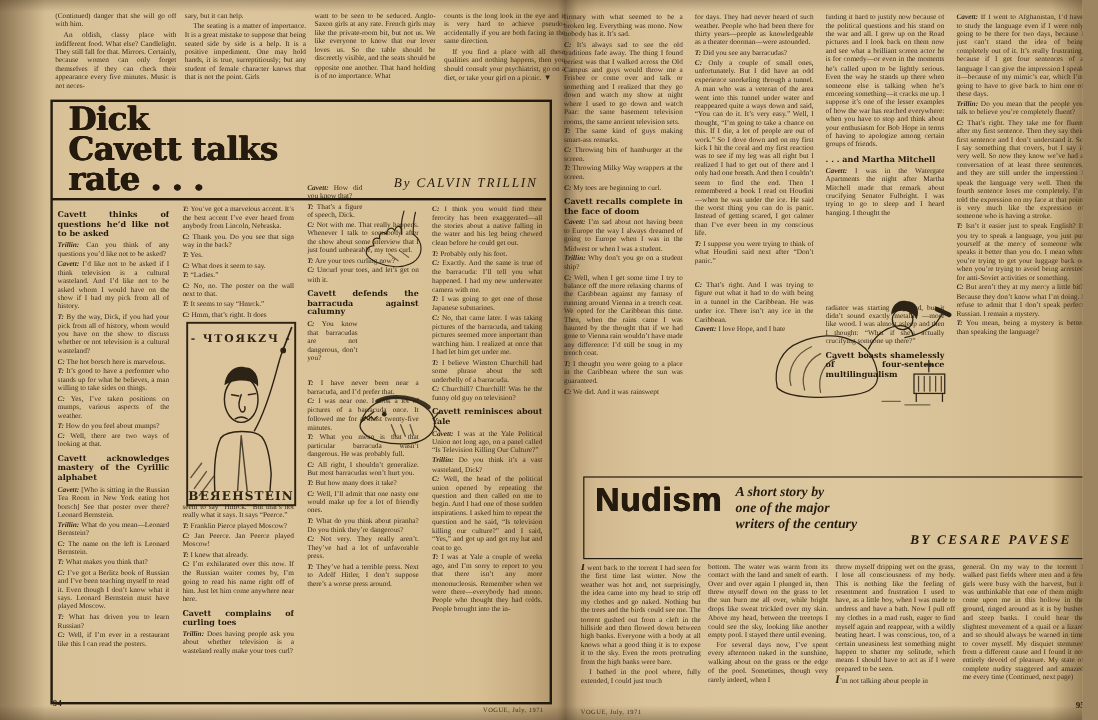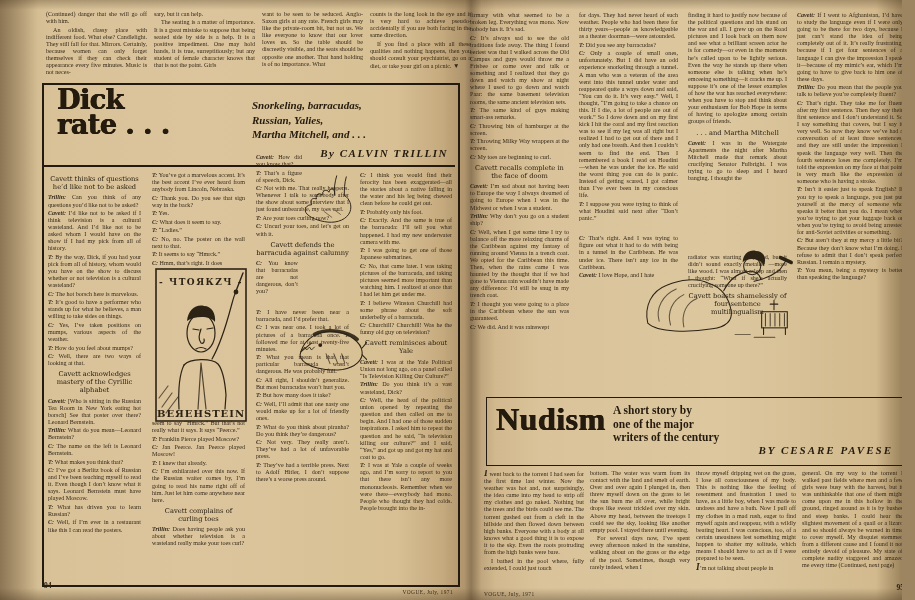--- a/index.html
+++ b/index.html
@@ -6,37 +6,37 @@
   body{background:#9c8560;font-family:"Liberation Serif",serif;}
   #spread{position:relative;width:902px;height:600px;overflow:hidden;
     background:linear-gradient(90deg,#cdb489 0%,#d9c298 6%,#dcc59d 22%,#d8c094 44%,#c3a87c 49.5%,#cdb287 52%,#dac39a 60%,#dcc79f 80%,#d3ba8e 97%,#c6ab7e 100%);
     color:#2c2315;}
   .shade{position:absolute;pointer-events:none;}
   
   .tcol,.bcol,.rcol,.ncol{position:absolute;font-size:6.1px;line-height:7.1px;text-align:justify;overflow:hidden;color:#33281a;}
   .tcol p,.bcol p,.rcol p,.ncol p{margin:0 0 1.4px 0;}
   .ind{text-indent:7px;}
   .spk{font-weight:bold;font-style:italic;}
-  .sech{font-family:"DejaVu Serif",serif;font-weight:normal;text-align:center;
+  .sech{font-family:"DejaVu Serif",serif;font-weight:bold;
     font-size:6.7px;line-height:7.9px;margin:4px 0 2.6px 0;color:#241b0e;}
   .endm{font-size:6.5px;letter-spacing:0;}
   
   .fbox{position:absolute;left:42px;top:83px;width:414px;height:500px;border:2px solid #241b10;background:transparent;}
   .headline{position:absolute;left:57px;top:87px;font-family:"DejaVu Serif",serif;font-weight:bold;
     font-size:27px;line-height:25px;letter-spacing:-0.5px;color:#241b0e;
     text-shadow:0.5px 0 0 #241b0e,-0.3px 0 0 #241b0e;}
   .topics{position:absolute;left:252px;top:98px;font-size:11px;line-height:14.5px;font-weight:bold;font-style:italic;color:#241b0e;}
   .byline{position:absolute;left:250px;top:147px;width:198px;text-align:right;
-    font-size:11px;font-weight:bold;font-style:italic;letter-spacing:1.5px;color:#241b0e;}
+    font-size:11px;font-weight:normal;font-style:italic;letter-spacing:1.5px;color:#241b0e;}
   .hrule{position:absolute;left:43px;top:165px;width:412px;height:2px;background:#241b10;}
   
   .nbox{position:absolute;left:486px;top:397px;width:422px;height:67px;border:1.5px solid #241b10;}
-  .nhead{position:absolute;left:9px;top:3px;font-family:Liberation Serif, serif;font-weight:bold;font-size:32px;
+  .nhead{position:absolute;left:9px;top:3px;font-family:Liberation Sans, sans-serif;font-weight:bold;font-size:28px;
     letter-spacing:0.5px;color:#241b0e;text-shadow:0.5px 0 0 #241b0e,-0.3px 0 0 #241b0e;}
-  .nsub{position:absolute;left:126px;top:6px;font-size:11.5px;line-height:13.5px;font-weight:bold;color:#241b0e;}
+  .nsub{position:absolute;left:126px;top:6px;font-size:11.5px;line-height:13.5px;font-weight:bold;font-style:italic;color:#241b0e;}
   .nby{position:absolute;right:16px;top:46px;font-size:11px;font-weight:bold;font-style:italic;letter-spacing:2px;color:#241b0e;}
   .story .spk{font-size:9.5px;font-style:italic;}
   
   .foot{position:absolute;font-size:5.4px;letter-spacing:0.4px;color:#3a2e1d;}
   .pnum{position:absolute;font-size:7.5px;font-weight:bold;color:#2c2315;}
   .draw{position:absolute;}
   .draw svg{display:block;}
 </style>
 </head>
 <body>
@@ -61,26 +61,22 @@
       <p class="">want to be seen to be seduced. Anglo-Saxon girls at any rate. French girls may like the private-room bit, but not us. We like everyone to know that our lover loves us. So the table should be discreetly visible, and the seats should be opposite one another. That hand holding is of no importance. What</p>
     </div>
   <div class="tcol" style="left:370px;top:11px;width:101px;height:71px;">
       <p class="">counts is the long look in the eye and it is very hard to achieve pseudo-accidentally if you are both facing in the same direction.</p>
       <p class="ind">If you find a place with all these qualities and nothing happens, then you should consult your psychiatrist, go on a diet, or take your girl on a picnic.<span class="endm"> ▼</span></p>
     </div>
 
   <div class="fbox"></div>
   <div class="headline">
     <div>Dick</div>
+    <div>Cavett talks</div>
     <div>rate . . .</div>
-  </div>
-  <div class="topics">
-    <div>Snorkeling, barracudas,</div>
-    <div>Russian, Yalies,</div>
-    <div>Martha Mitchell, and . . .</div>
   </div>
   <div class="byline">By CALVIN TRILLIN</div>
   <div class="hrule"></div>
 
   <div class="bcol" style="left:48px;top:172px;width:93px;height:408px;">
       <div class="sech">Cavett thinks of questions he’d like not to be asked</div>
       <p class=""><span class="spk">Trillin:</span> Can you think of any questions you’d like not to be asked?</p>
       <p class=""><span class="spk">Cavett:</span> I’d like not to be asked if I think television is a cultural wasteland. And I’d like not to be asked whom I would have on the show if I had my pick from all of history.</p>
       <p class=""><span class="spk">T:</span> By the way, Dick, if you had your pick from all of history, whom would you have on the show to discuss whether or not television is a cultural wasteland?</p>
       <p class=""><span class="spk">C:</span> The hot borsch here is marvelous.</p>

